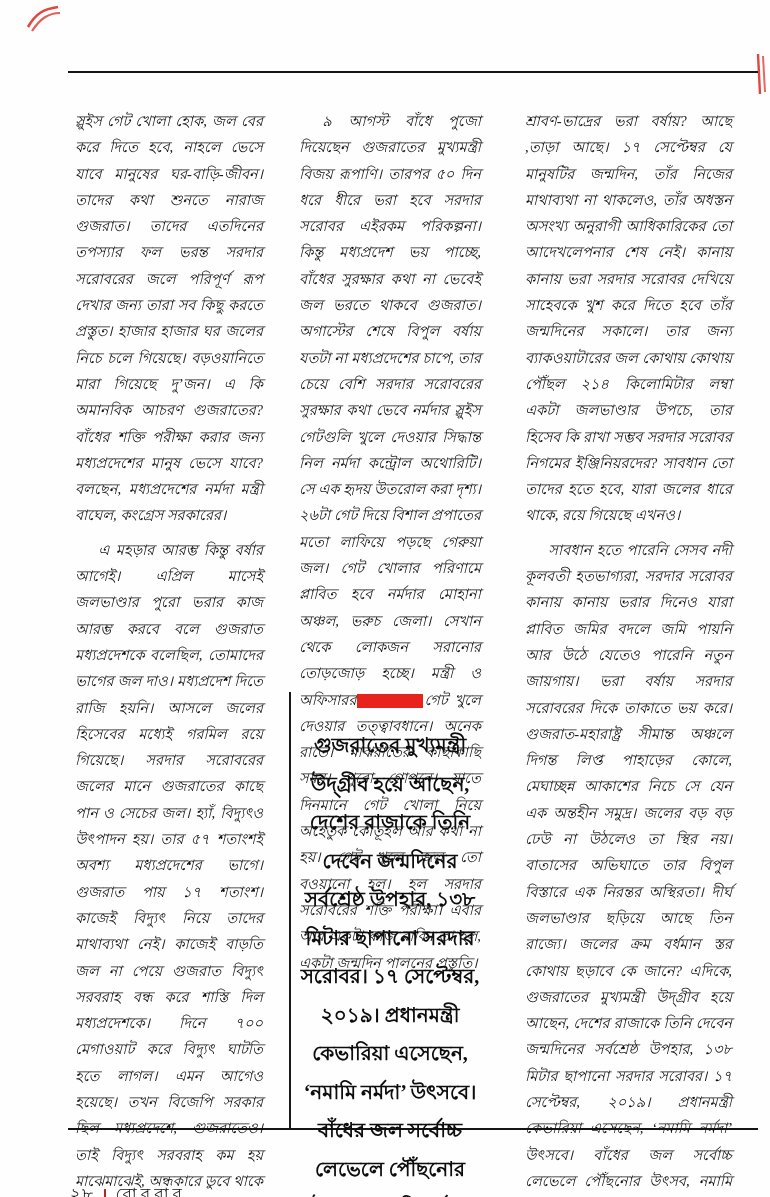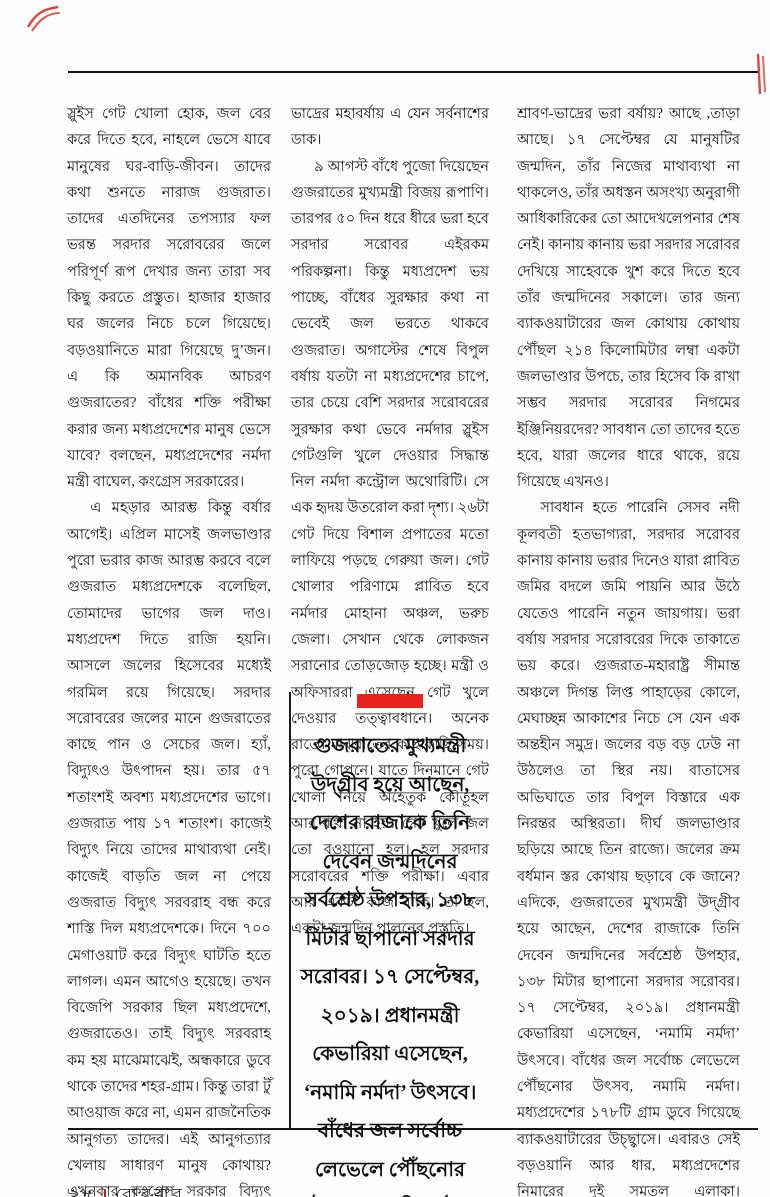--- a/index.html
+++ b/index.html
@@ -13,21 +13,21 @@
   }
   .rule{position:absolute;background:#151515;height:2px;}
   .top-rule{left:68px;top:71px;width:690px;}
   .bottom-rule{left:68px;top:1128px;width:690px;}
 
   .col{
     position:absolute;top:100px;
     font-size:14.6px;line-height:26.3px;
     text-align:justify;
   }
-  .col p{margin:0;}
+  .col p{margin:8px;font-style:italic;}
   .col p.ind{text-indent:1.6em;}
   .col-1{left:67px;width:204px;}
   .col-2{left:289px;width:200px;padding-left:2px;box-sizing:border-box;}
   .col-3{left:517px;width:223px;}
 
   .pull-quote{
     position:absolute;left:289px;top:692px;width:200px;height:436px;
     border-left:2px solid #1a1a1a;
     box-sizing:border-box;
     display:flex;flex-direction:column;align-items:center;
@@ -74,21 +74,20 @@
 <div class="rule top-rule"></div>
 <div class="rule bottom-rule"></div>
 
 <div class="col col-1">
   <p>স্লুইস গেট খোলা হোক, জল বের করে দিতে হবে, নাহলে ভেসে যাবে মানুষের ঘর-বাড়ি-জীবন। তাদের কথা শুনতে নারাজ গুজরাত। তাদের এতদিনের তপস্যার ফল ভরন্ত সরদার সরোবরের জলে পরিপূর্ণ রূপ দেখার জন্য তারা সব কিছু করতে প্রস্তুত। হাজার হাজার ঘর জলের নিচে চলে গিয়েছে। বড়ওয়ানিতে মারা গিয়েছে দু’জন। এ কি অমানবিক আচরণ গুজরাতের? বাঁধের শক্তি পরীক্ষা করার জন্য মধ্যপ্রদেশের মানুষ ভেসে যাবে? বলছেন, মধ্যপ্রদেশের নর্মদা মন্ত্রী বাঘেল, কংগ্রেস সরকারের।</p>
   <p class="ind">এ মহড়ার আরম্ভ কিন্তু বর্ষার আগেই। এপ্রিল মাসেই জলভাণ্ডার পুরো ভরার কাজ আরম্ভ করবে বলে গুজরাত মধ্যপ্রদেশকে বলেছিল, তোমাদের ভাগের জল দাও। মধ্যপ্রদেশ দিতে রাজি হয়নি। আসলে জলের হিসেবের মধ্যেই গরমিল রয়ে গিয়েছে। সরদার সরোবরের জলের মানে গুজরাতের কাছে পান ও সেচের জল। হ্যাঁ, বিদ্যুৎও উৎপাদন হয়। তার ৫৭ শতাংশই অবশ্য মধ্যপ্রদেশের ভাগে। গুজরাত পায় ১৭ শতাংশ। কাজেই বিদ্যুৎ নিয়ে তাদের মাথাব্যথা নেই। কাজেই বাড়তি জল না পেয়ে গুজরাত বিদ্যুৎ সরবরাহ বন্ধ করে শাস্তি দিল মধ্যপ্রদেশকে। দিনে ৭০০ মেগাওয়াট করে বিদ্যুৎ ঘাটতি হতে লাগল। এমন আগেও হয়েছে। তখন বিজেপি সরকার ছিল মধ্যপ্রদেশে, গুজরাতেও। তাই বিদ্যুৎ সরবরাহ কম হয় মাঝেমাঝেই, অন্ধকারে ডুবে থাকে তাদের শহর-গ্রাম। কিন্তু তারা টুঁ আওয়াজ করে না, এমন রাজনৈতিক আনুগত্য তাদের। এই আনুগত্যার খেলায় সাধারণ মানুষ কোথায়? এখনকার কংগ্রেস সরকার বিদ্যুৎ ঘাটতি মেনে নেবে না, ক্ষমতার সমীকরণ বদলে গিয়েছে।</p>
 
 </div>
 
 <div class="col col-2">
-  <p>ভাদ্রের মহাবর্ষায় এ যেন সর্বনাশের ডাক।</p>
   <p class="ind">৯ আগস্ট বাঁধে পুজো দিয়েছেন গুজরাতের মুখ্যমন্ত্রী বিজয় রূপাণি। তারপর ৫০ দিন ধরে ধীরে ভরা হবে সরদার সরোবর এইরকম পরিকল্পনা। কিন্তু মধ্যপ্রদেশ ভয় পাচ্ছে, বাঁধের সুরক্ষার কথা না ভেবেই জল ভরতে থাকবে গুজরাত। অগাস্টের শেষে বিপুল বর্ষায় যতটা না মধ্যপ্রদেশের চাপে, তার চেয়ে বেশি সরদার সরোবরের সুরক্ষার কথা ভেবে নর্মদার স্লুইস গেটগুলি খুলে দেওয়ার সিদ্ধান্ত নিল নর্মদা কন্ট্রোল অথোরিটি। সে এক হৃদয় উতরোল করা দৃশ্য। ২৬টা গেট দিয়ে বিশাল প্রপাতের মতো লাফিয়ে পড়ছে গেরুয়া জল। গেট খোলার পরিণামে প্লাবিত হবে নর্মদার মোহানা অঞ্চল, ভরুচ জেলা। সেখান থেকে লোকজন সরানোর তোড়জোড় হচ্ছে। মন্ত্রী ও অফিসাররা এসেছেন গেট খুলে দেওয়ার তত্ত্বাবধানে। অনেক রাতে। মাঝরাতের কাছাকাছি সময়। পুরো গোপনে। যাতে দিনমানে গেট খোলা নিয়ে অহেতুক কৌতূহল আর কথা না হয়। গেট খুলে জল তো বওয়ানো হল। হল সরদার সরোবরের শক্তি পরীক্ষা। এবার আর একটা কাজ বাকি। তা হল, একটা জন্মদিন পালনের প্রস্তুতি।</p>
 </div>
 
 <div class="pull-quote">
   <div class="red-bar top"></div>
   <div class="quote-text">গুজরাতের মুখ্যমন্ত্রী উদ্গ্রীব হয়ে আছেন, দেশের রাজাকে তিনি দেবেন জন্মদিনের সর্বশ্রেষ্ঠ উপহার, ১৩৮ মিটার ছাপানো সরদার সরোবর। ১৭ সেপ্টেম্বর, ২০১৯। প্রধানমন্ত্রী কেভারিয়া এসেছেন, ‘নমামি নর্মদা’ উৎসবে। বাঁধের জল সর্বোচ্চ লেভেলে পৌঁছনোর উৎসব, নমামি নর্মদা। মধ্যপ্রদেশের ১৭৮টি গ্রাম ডুবে গিয়েছে ব্যাকওয়াটারের উচ্ছ্বাসে।</div>
 
 </div>
 
 <div class="col col-3">

